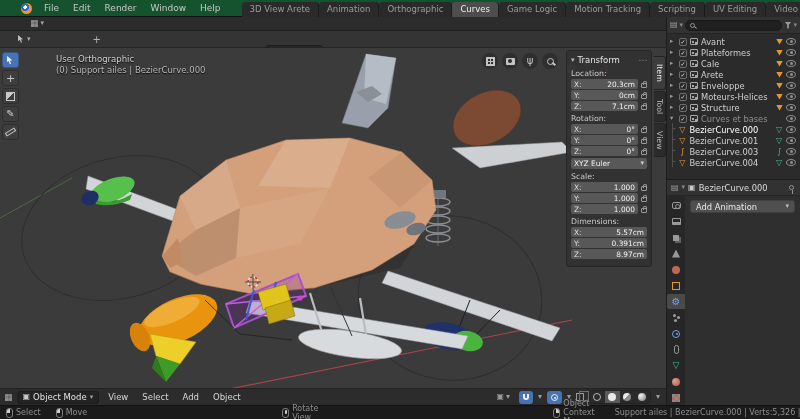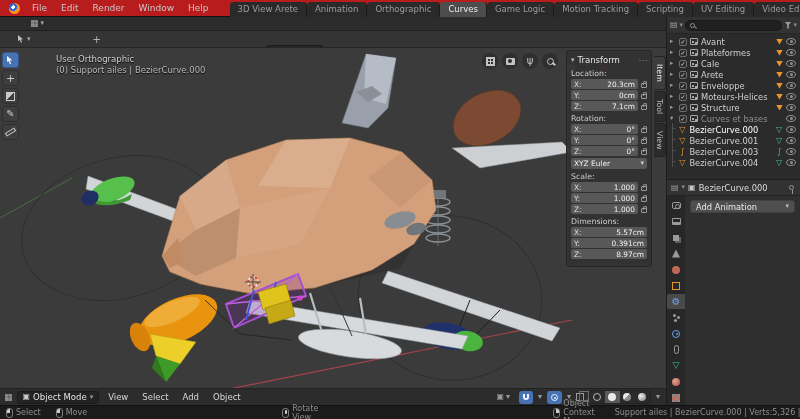--- a/index.html
+++ b/index.html
@@ -9,21 +9,21 @@
 
   
   .g{display:inline-block;line-height:1;font-style:normal}
   .i-dd::before{content:"▾"} .i-exp::before{content:"▸"} .i-expo::before{content:"▾"} .i-dots::before{content:"⋯"} .i-gear::before{content:"⚙"}
   .i-tri::before{content:"▽"} .i-curve::before{content:"∫"} .i-grid::before{content:"▦"}
   .i-sq::before{content:"▣"} .i-sheet::before{content:"▤"} .i-psi::before{content:"ψ"}
   .i-pen::before{content:"✎"} .i-cap::before{content:"∩"}
   .i-tree::before{content:"├";color:#5e5e5e}
 
   
-  .topbar{height:17px;background:#b91c1c;display:flex;align-items:center;gap:0;padding:0 7px;border-bottom:1px solid #111}
+  .topbar{height:17px;background:#14532d;display:flex;align-items:center;gap:0;padding:0 19px;border-bottom:1px solid #111}
   .blogo{width:11px;height:11px;border-radius:50%;background:radial-gradient(circle at 38% 38%,#fff 0 18%,#2a6bd4 19% 40%,#ff8f20 41%);margin:0 5px 0 2px;flex:none}
   .tmenu{padding:2px 7px;color:#c8c8c8;cursor:default}
   .wtabs{display:flex;align-items:flex-end;margin-left:14px;height:17px}
   .wtab{padding:2px 8px 3px;background:#2a2a2a;color:#9c9c9c;border-right:1px solid #1b1b1b;border-radius:4px 4px 0 0;font-size:8.5px;white-space:nowrap}
   .wtab.active{background:#4d4d4d;color:#efefef}
   .tspacer{flex:1}
 
   
   .row2{height:14px;background:#2c2c2c;border-bottom:1px solid #202020;display:flex;align-items:center;padding:0 4px}
   .row3{height:17px;background:#343434;border-bottom:1px solid #262626;position:relative;display:flex;align-items:center}

